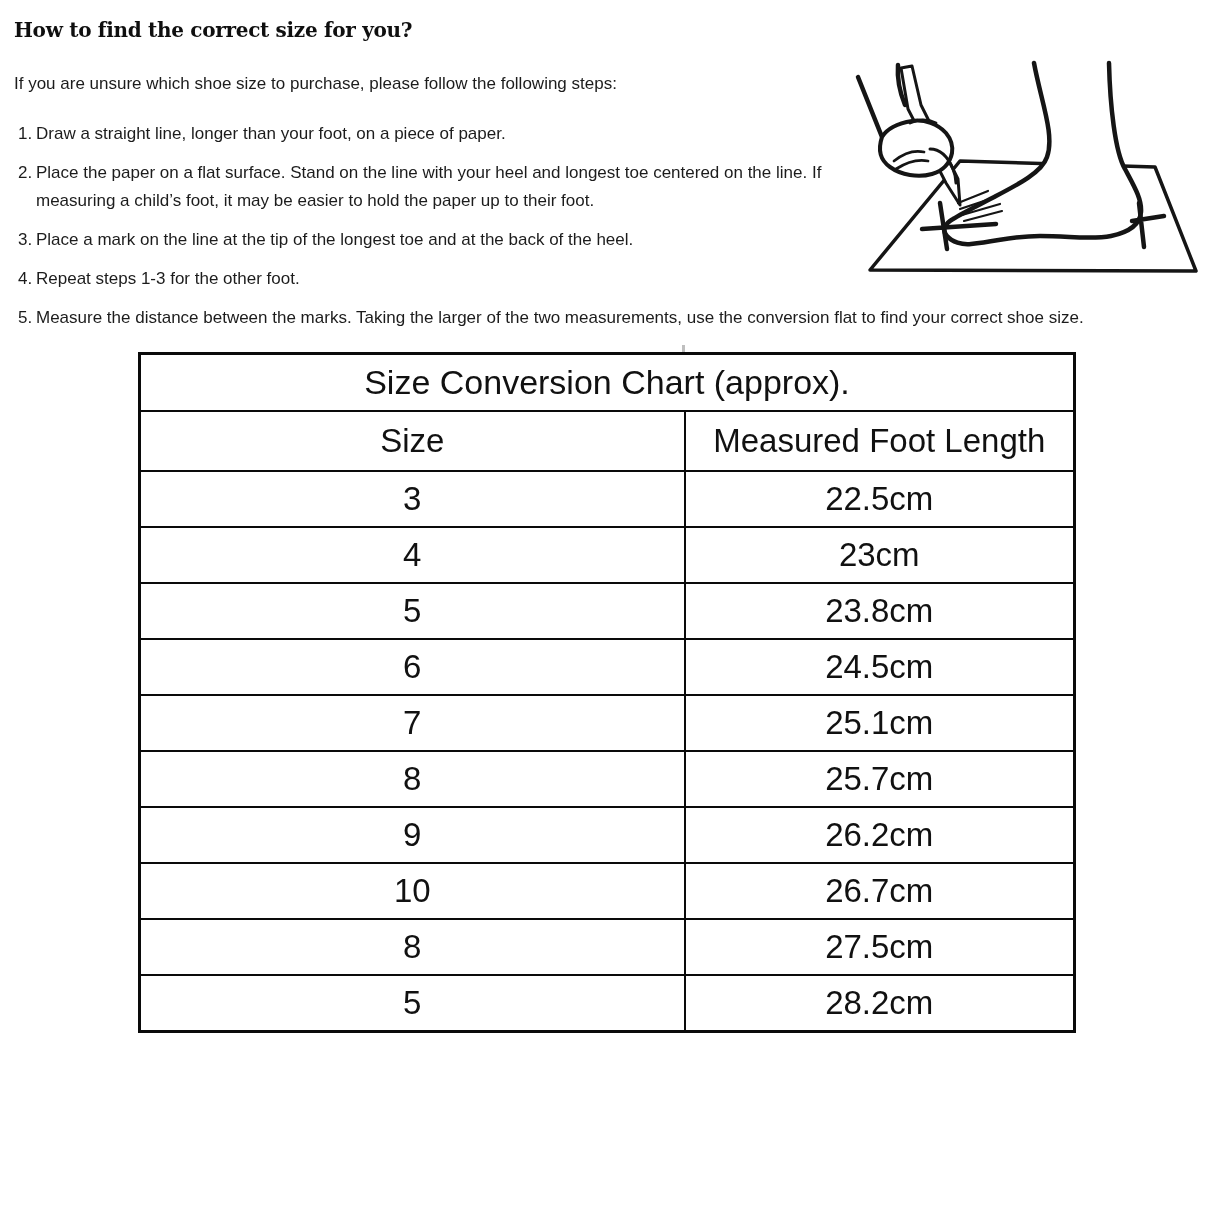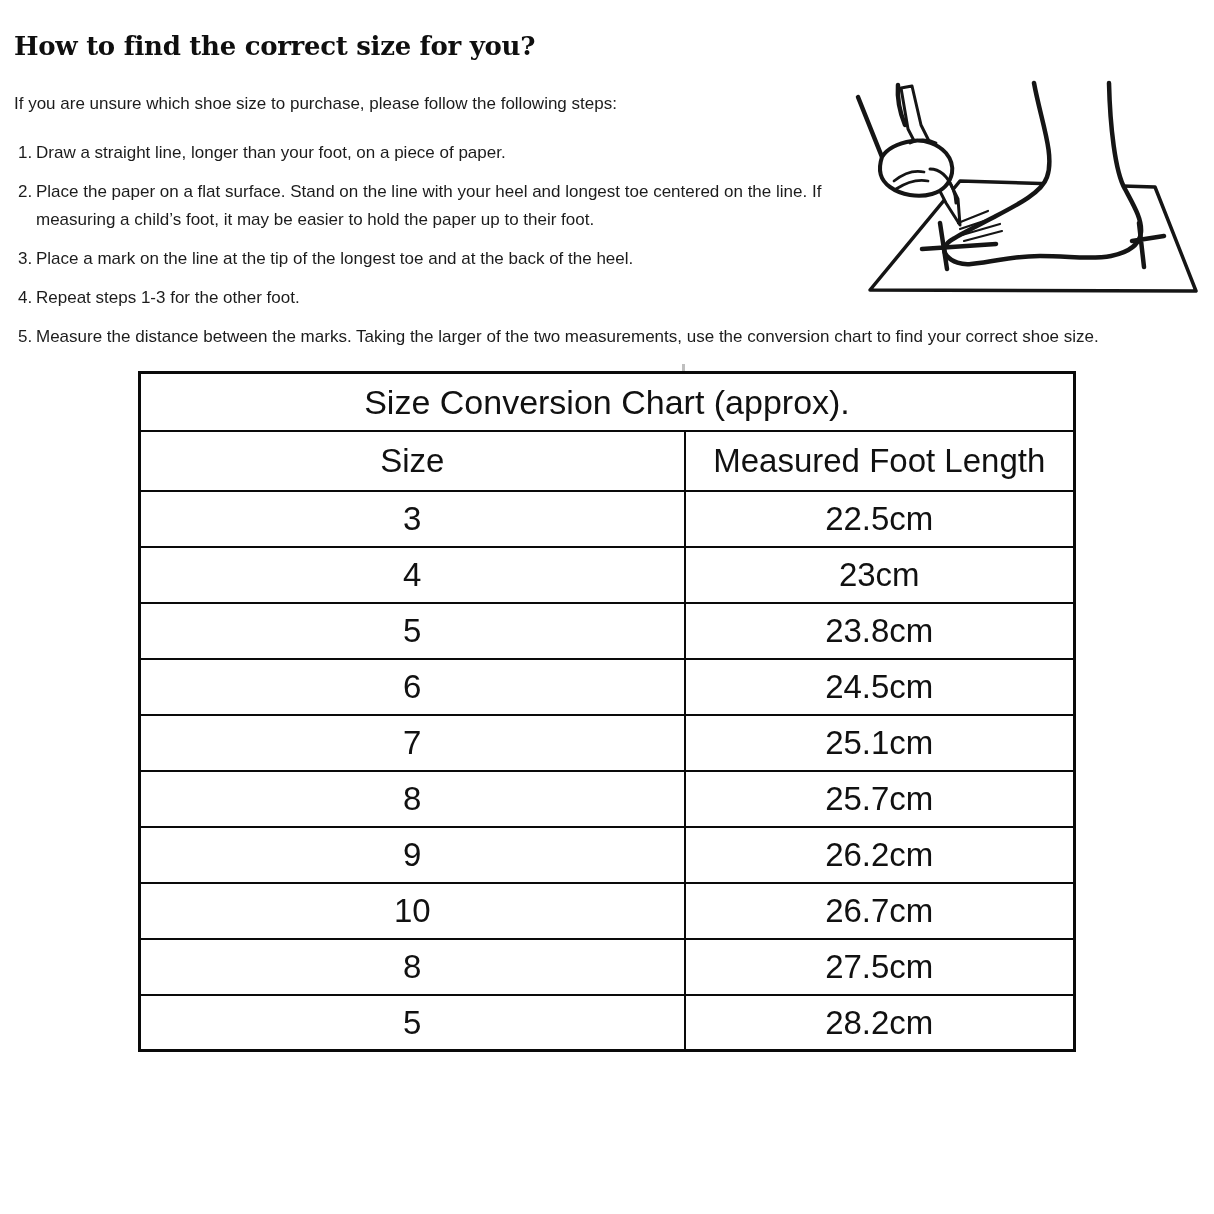--- a/index.html
+++ b/index.html
@@ -9,24 +9,24 @@
     background: #ffffff;
     color: #1c1c1c;
     font-family: "Liberation Sans", sans-serif;
     overflow: hidden;
   }
   main { padding: 18px 14px 0 14px; }
 
   h1.page-title {
     font-family: "DejaVu Serif", serif;
     font-weight: 700;
-    font-size: 26px;
+    font-size: 20px;
     letter-spacing: -0.3px;
     color: #0f0f0f;
-    margin: 12px 0 30px 0;
+    margin: 0 0 30px 0;
     line-height: 1.25;
   }
 
   figure.illo {
     float: right;
     width: 352px;
     margin: -16px 0 10px 14px;
   }
   figure.illo svg { display: block; }
 
@@ -127,21 +127,21 @@
       <li>
         <span class="step-num">3.</span>
         <span class="step-text">Place a mark on the line at the tip of the longest toe and at the back of the heel.</span>
       </li>
       <li>
         <span class="step-num">4.</span>
         <span class="step-text">Repeat steps 1-3 for the other foot.</span>
       </li>
       <li>
         <span class="step-num">5.</span>
-        <span class="step-text">Measure the distance between the marks. Taking the larger of the two measurements, use the conversion chart to find your correct shoe size.</span>
+        <span class="step-text">Measure the distance between the marks. Taking the larger of the two measurements, use the conversion flat to find your correct shoe size.</span>
       </li>
     </ol>
 
   <div class="table-wrap">
     <div class="tick"></div>
     <table class="size-table">
       <colgroup>
           <col style="width:545px">
           <col>
         </colgroup>

